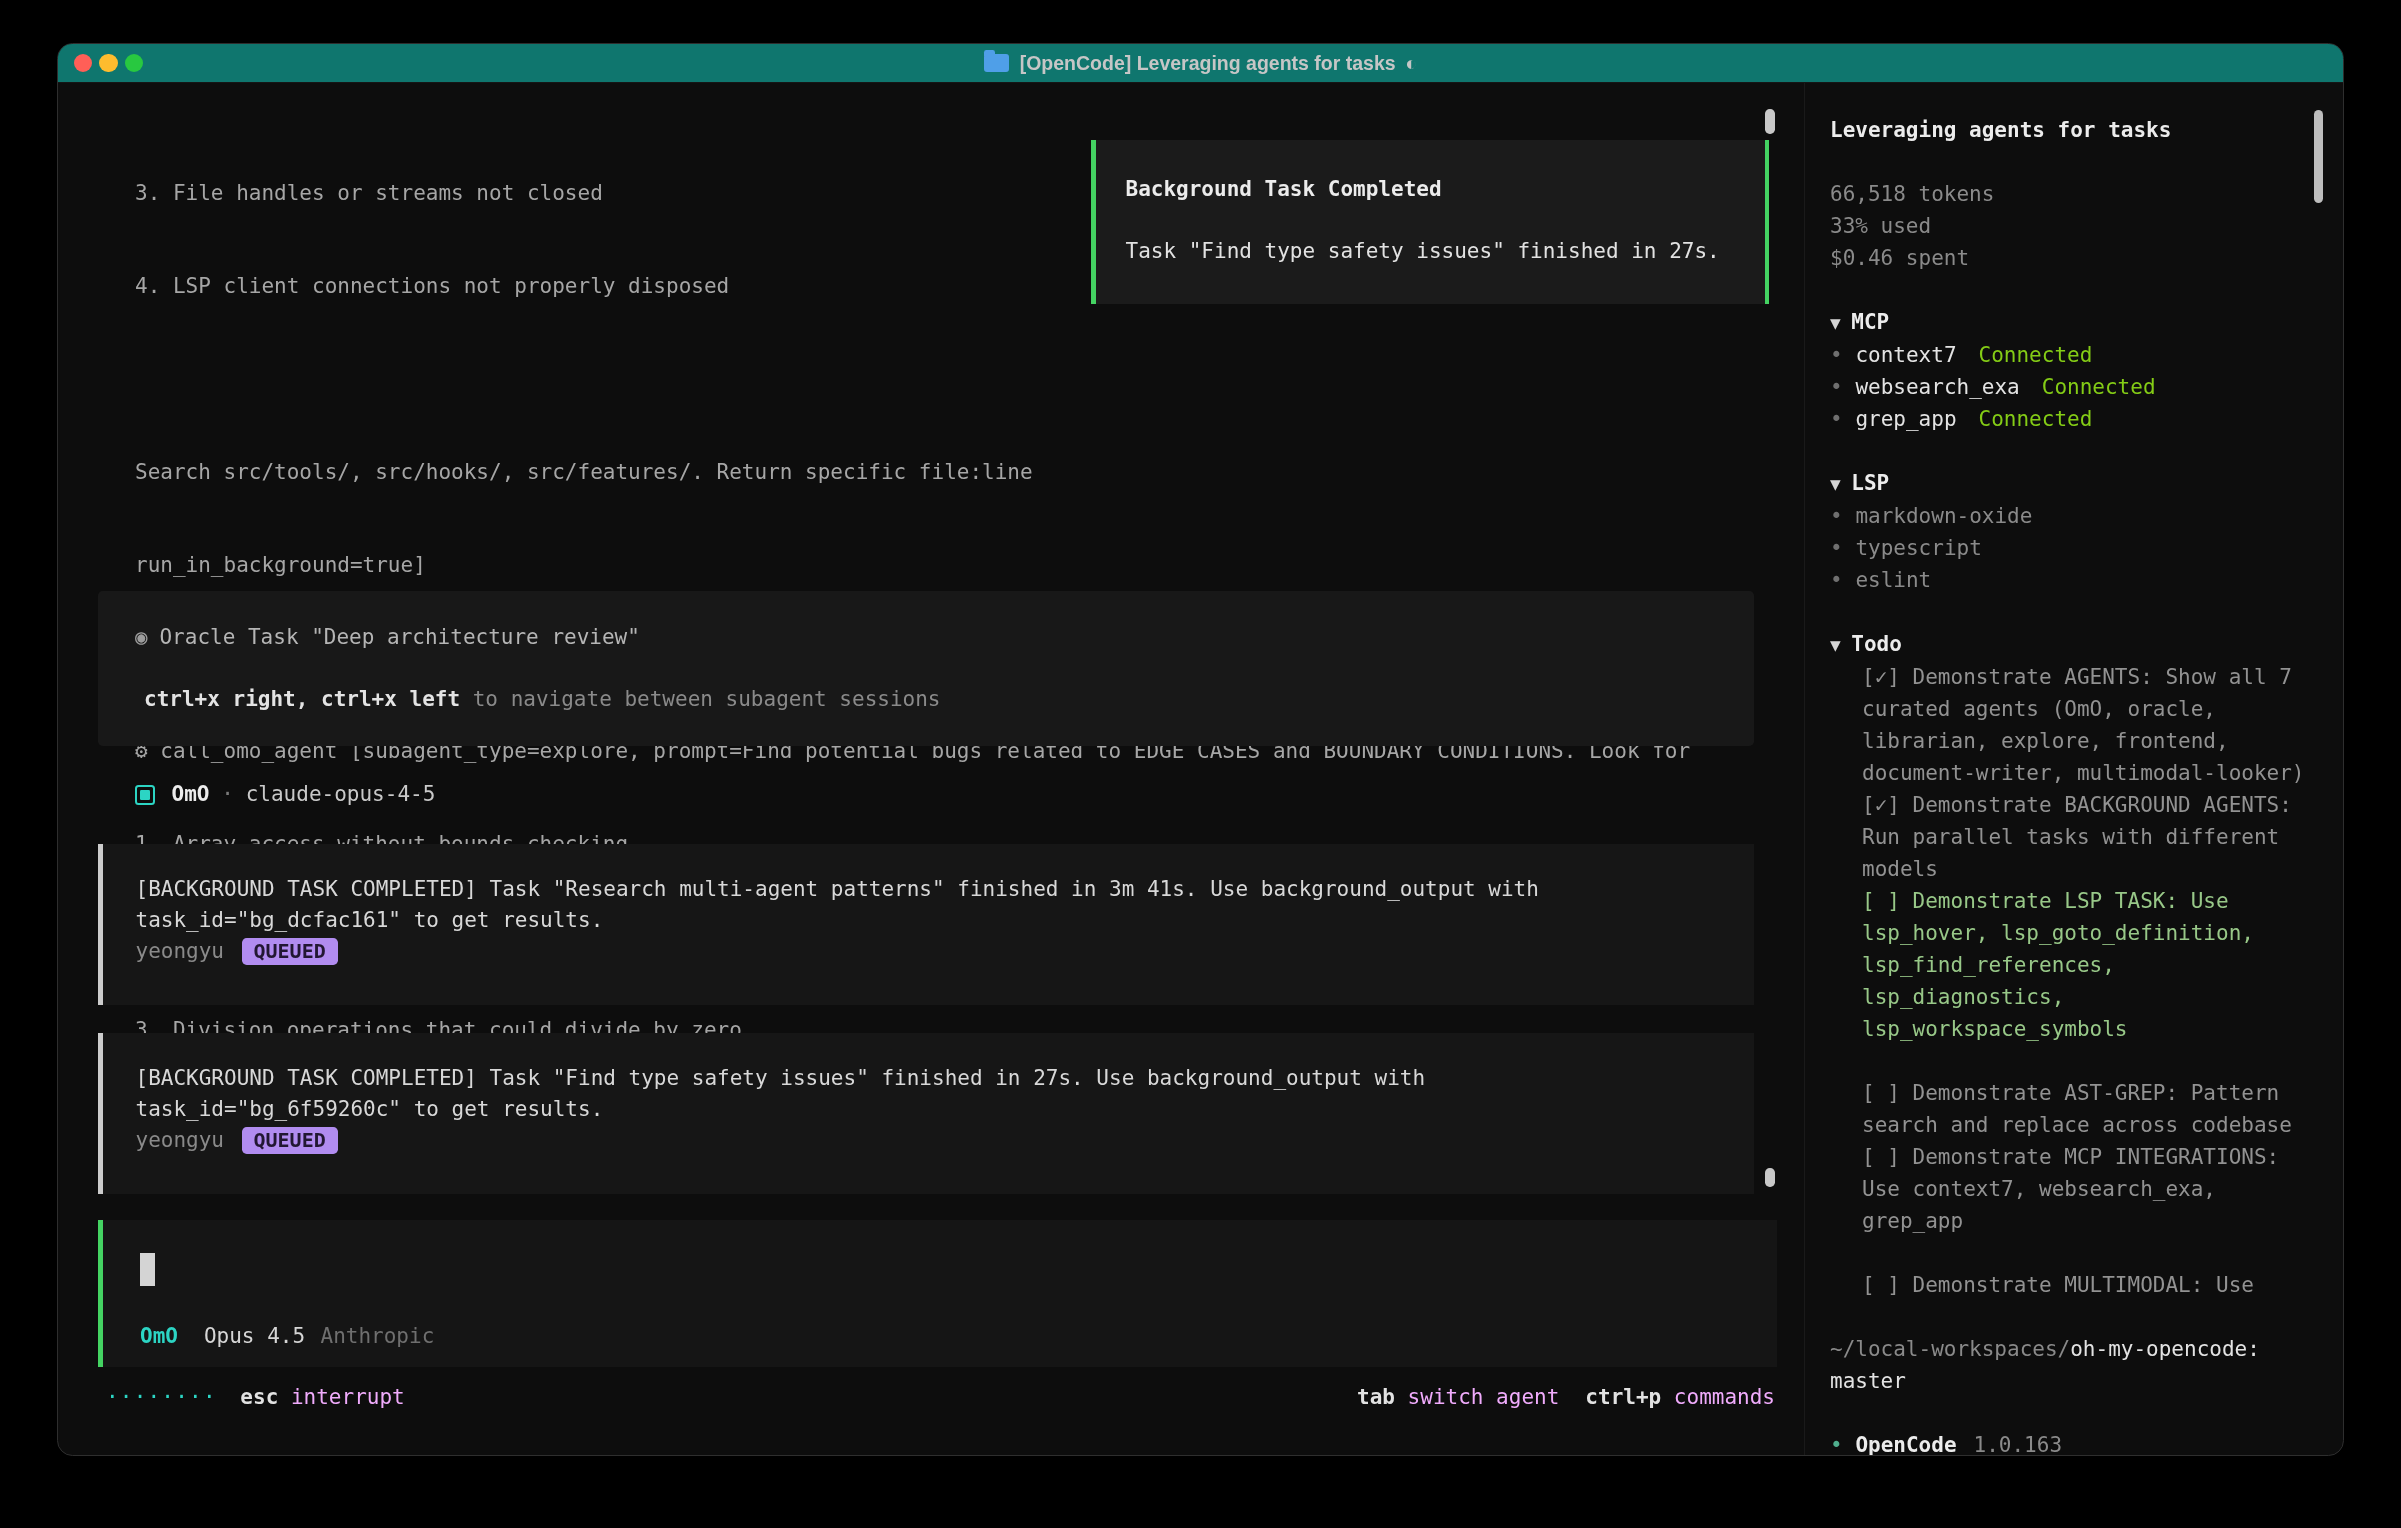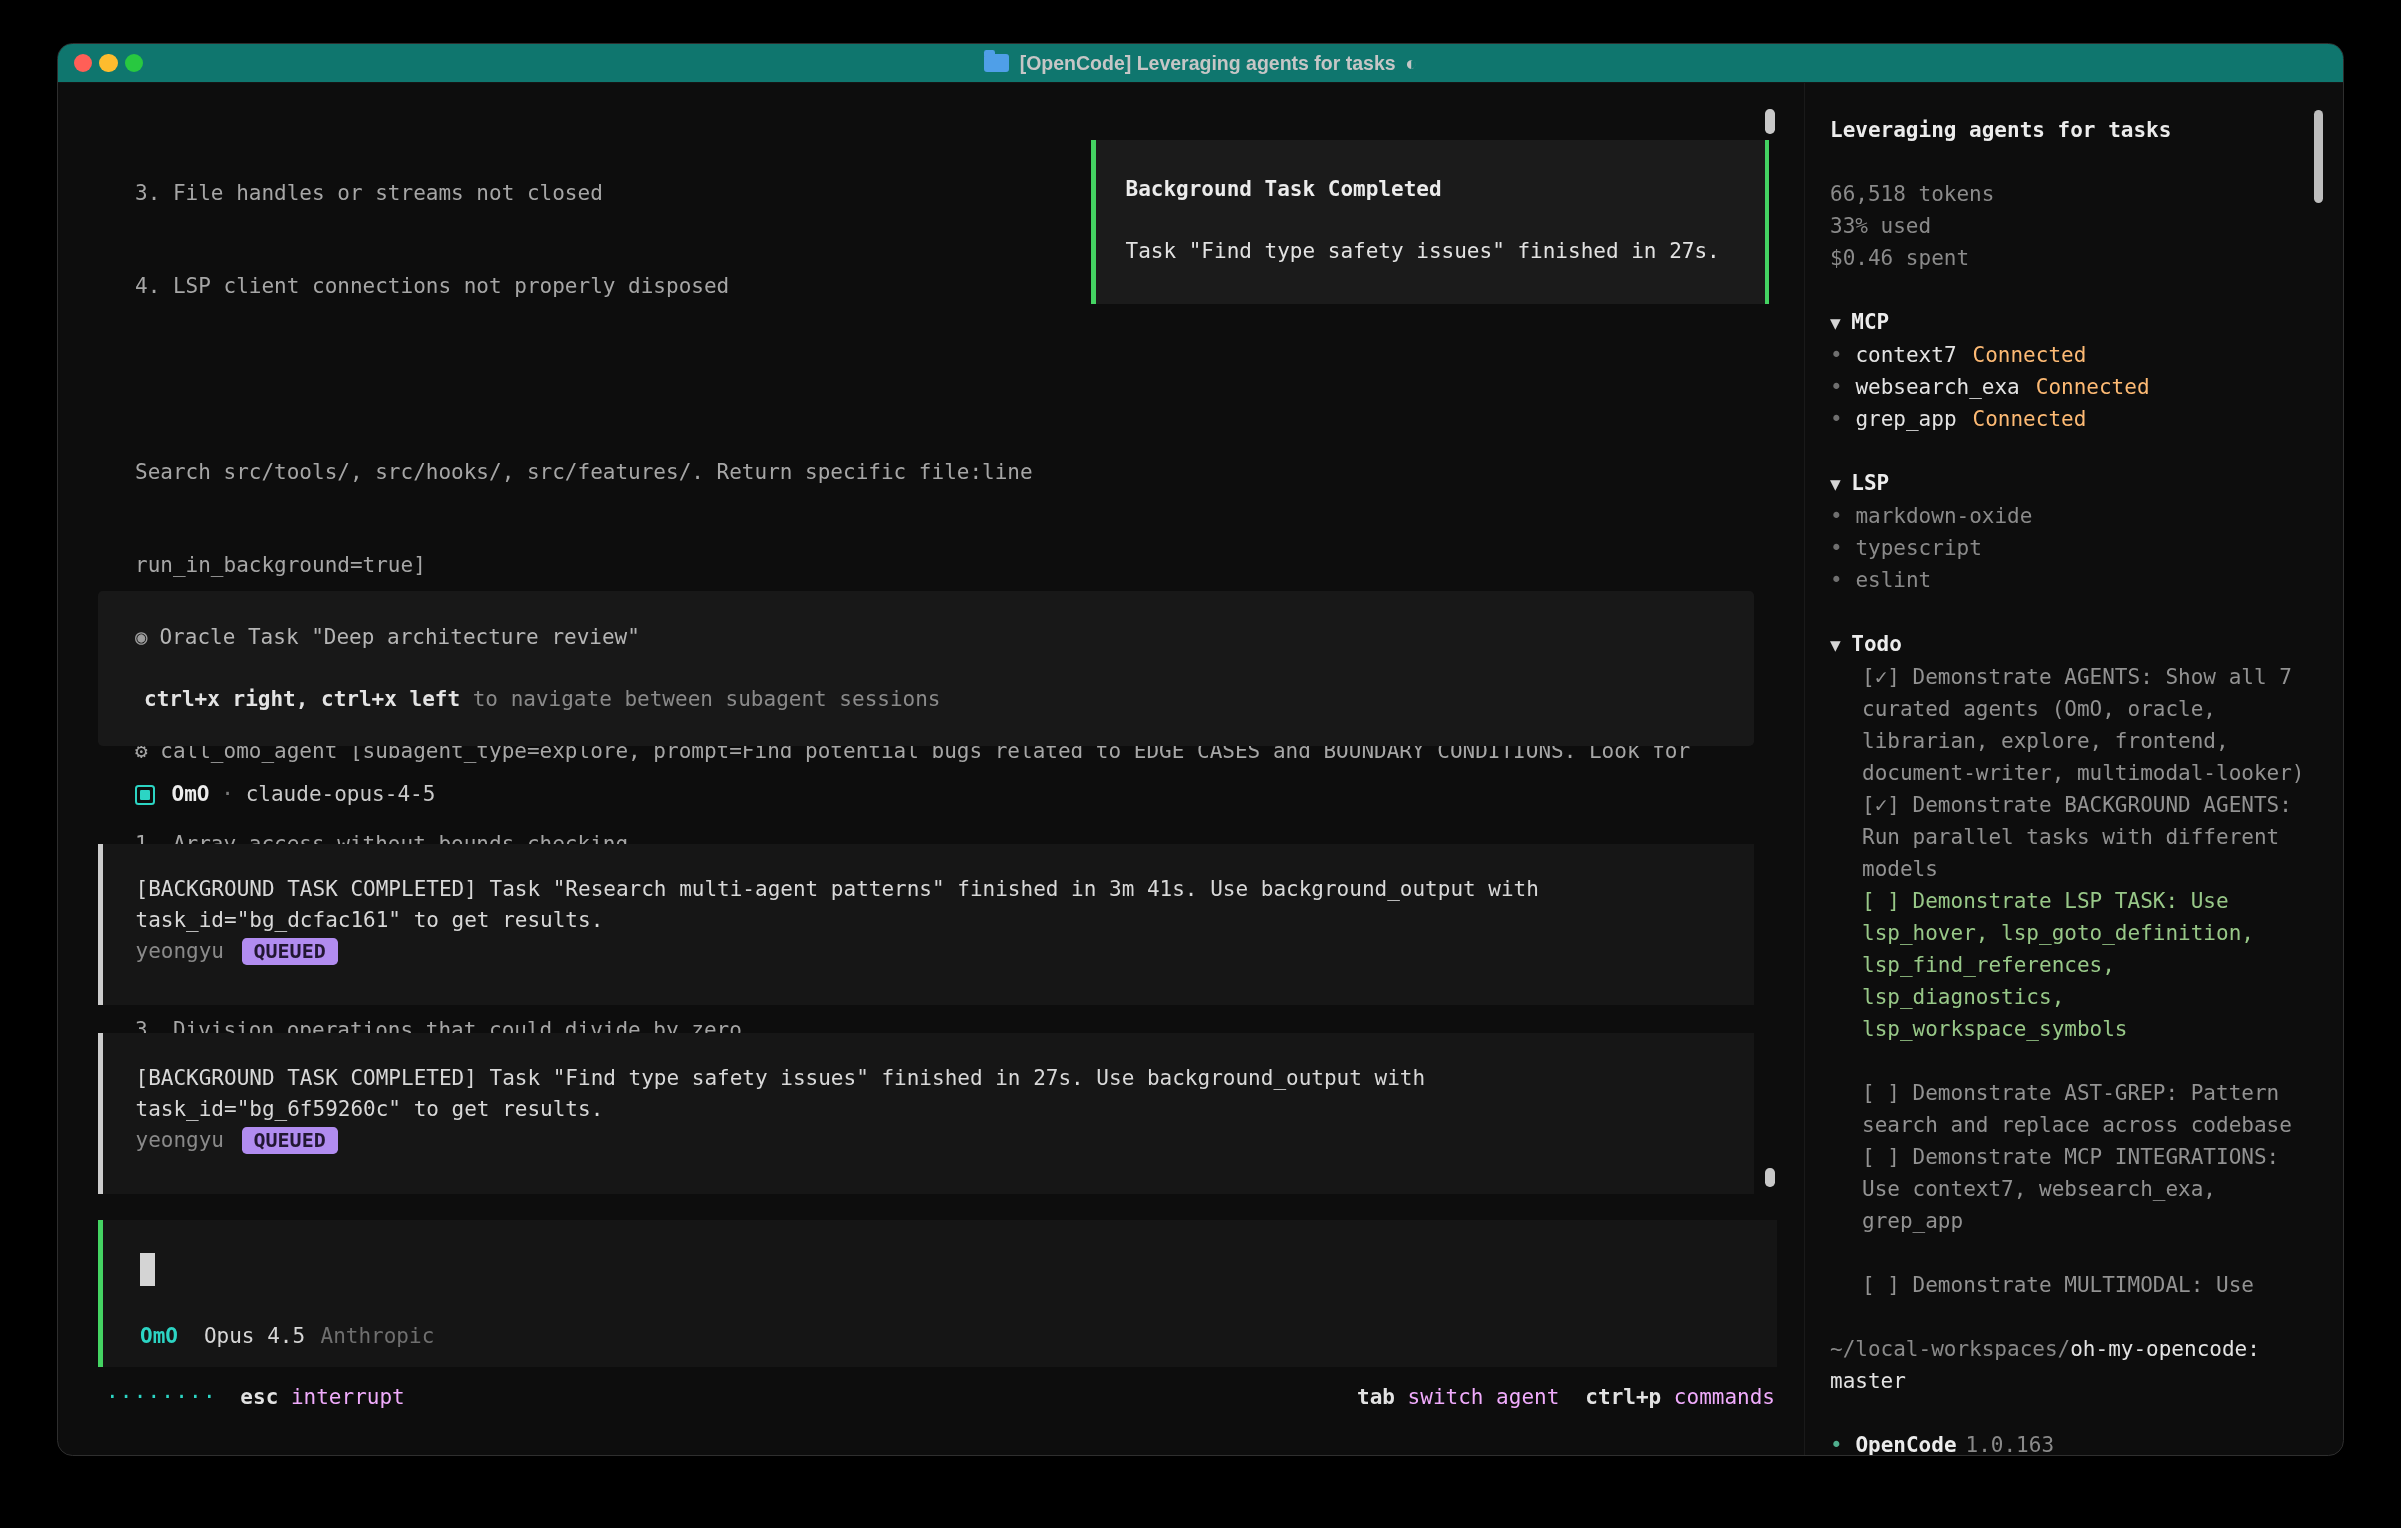--- a/index.html
+++ b/index.html
@@ -128,25 +128,25 @@
   }
   .sb-title { color: #ececec; font-weight: bold; min-height: 32px; }
   .sb-gap { height: 32px; }
   .sb-h { color: #ececec; font-weight: bold; min-height: 32px; }
   .sb-h .chev { font-weight: normal; color: #d5d5d5; font-size: 17.7px; margin-right: 10.6px; }
   .sb-row { min-height: 32px; }
   .bullet { display: inline-block; width: 25.4px; color: #6f6f6f; }
   .bullet.teal { color: #4fae8d; }
   .name { color: #e3e3e3; }
   .dim { color: #8a8a8a; }
-  .status { margin-left: 16px; color: #fdba74; }
+  .status { margin-left: 22px; color: #84cc16; }
   .todo { color: #929292; overflow-wrap: break-word; margin-left: 32px; }
   .todo.active { color: #98c888; }
   .app { color: #ececec; font-weight: bold; }
-  .ver { margin-left: 9px; }
+  .ver { margin-left: 17px; }
   .sb-thumb { position: absolute; right: 20px; top: 26.6px; width: 9.5px; height: 93px; background: #bdbdbd; border-radius: 4.7px; }
 </style>
 </head>
 <body>
 
 <div class="window">
 
   <div class="titlebar">
     <div class="traffic-lights">
       <span class="tl red"></span>

